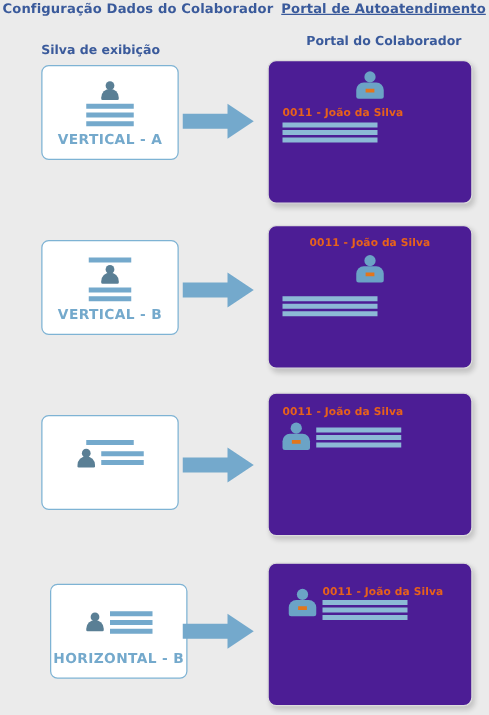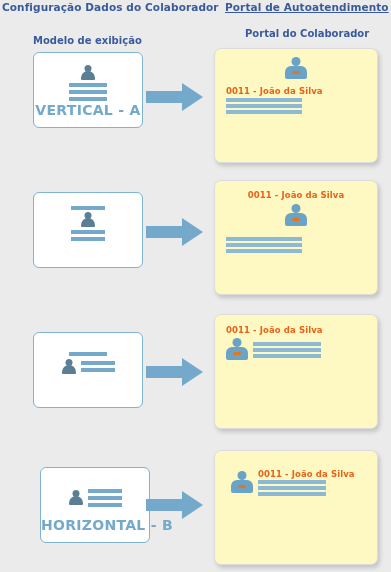--- a/index.html
+++ b/index.html
@@ -54,21 +54,21 @@
     border: 1px solid #7eb3d4;
     border-radius: 6px;
     box-sizing: border-box;
   }
   .model-label {
     position: absolute;
     left: 0;
     right: 0;
     bottom: 9px;
     text-align: center;
-    font-size: 14px;
+    font-size: 11px;
     font-weight: bold;
     color: #74a9cc;
     letter-spacing: 0.3px;
     white-space: nowrap;
   }
   .model-glyph {
     position: absolute;
     left: 0;
     right: 0;
     top: 10px;
@@ -135,21 +135,21 @@
     width: 58px;
     height: 30px;
   }
   .arrow svg { display: block; }
 
   
   .portal-card {
     position: absolute;
     left: 214px;
     width: 164px;
-    background: #fef9c3;
+    background: #4c1d95;
     border: 1px solid #dcdcdc;
     border-radius: 7px;
     box-sizing: border-box;
     box-shadow: 2px 3px 4px rgba(0,0,0,0.17);
     overflow: hidden;
     text-align: center;
   }
 
   .pc-inner { position: absolute; }
 
@@ -212,21 +212,21 @@
   .ai-s { align-items: flex-start; }
 </style>
 </head>
 <body>
 
 <div class="header-row">
   <div class="hdr hdr-left">Configuração Dados do Colaborador</div>
   <div class="hdr hdr-right">Portal de Autoatendimento</div>
 </div>
 
-<div class="subhdr subhdr-left">Modelo de exibição</div>
+<div class="subhdr subhdr-left">Silva de exibição</div>
 <div class="subhdr subhdr-right">Portal do Colaborador</div>
 
 <div class="model-card" style="left:33px; top:52px;">
   <div class="model-glyph">
     <div class="g-vert">
       <div class="person-dark">
         <span class="head"></span>
           <span class="body"></span>
       </div>
       <div class="g-lines">
@@ -272,20 +272,21 @@
       <div class="person-dark">
         <span class="head"></span>
           <span class="body"></span>
       </div>
       <div class="g-lines">
         <div class="g-line w34"></div>
         <div class="g-line w34"></div>
       </div>
     </div>
   </div>
+  <div class="model-label">VERTICAL - B</div>
 </div>
 
 <div class="arrow" style="left:146px; top:217px;">
   <svg width="58" height="30" viewBox="0 0 58 30">
     <path d="M0 9 L36 9 L36 1 L57 15 L36 29 L36 21 L0 21 Z" fill="#74a9cc"></path>
   </svg>
 </div>
 
 <div class="portal-card" style="top:180px; height:115px;">
   <div class="pc-inner col ai-c" style="left:0; right:0; top:9px;">

